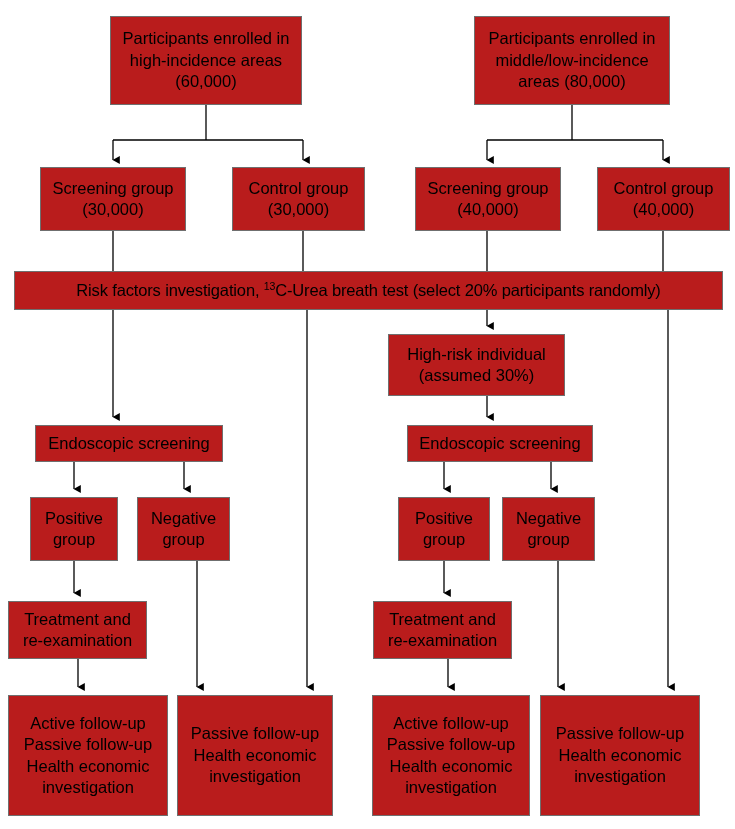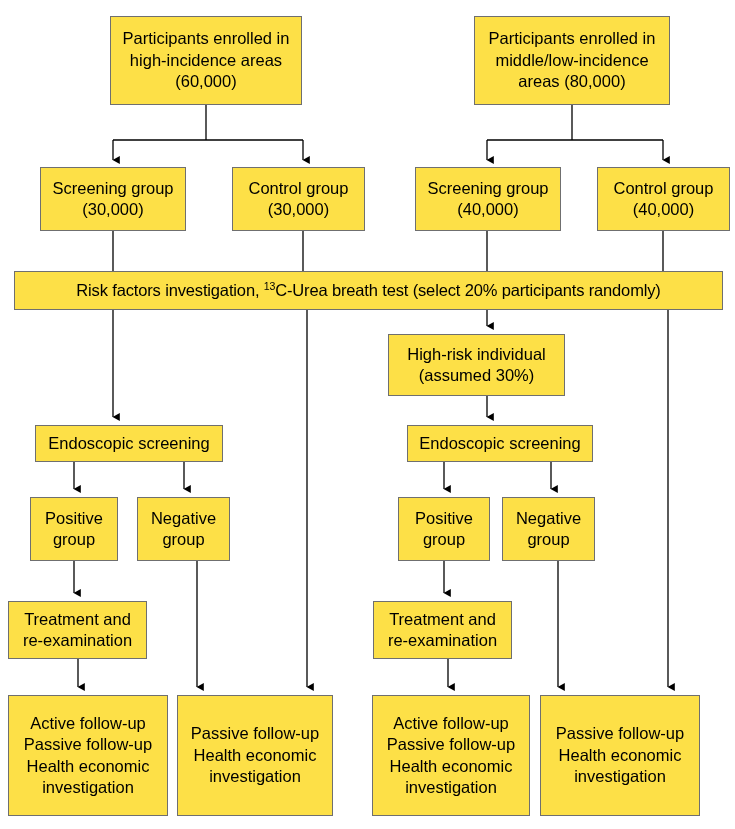--- a/index.html
+++ b/index.html
@@ -24,21 +24,21 @@
     left: 0;
     top: 0;
     width: 735px;
     height: 829px;
     pointer-events: none;
   }
   .node {
     position: absolute;
     box-sizing: border-box;
     border: 1.3px solid #6f6f6f;
-    background: #fde047;
+    background: #b91c1c;
     display: flex;
     align-items: center;
     justify-content: center;
     text-align: center;
     line-height: 1.30;
     font-size: 16.5px;
     color: #000000;
     padding: 2px 4px;
   }
   .node .txt {

